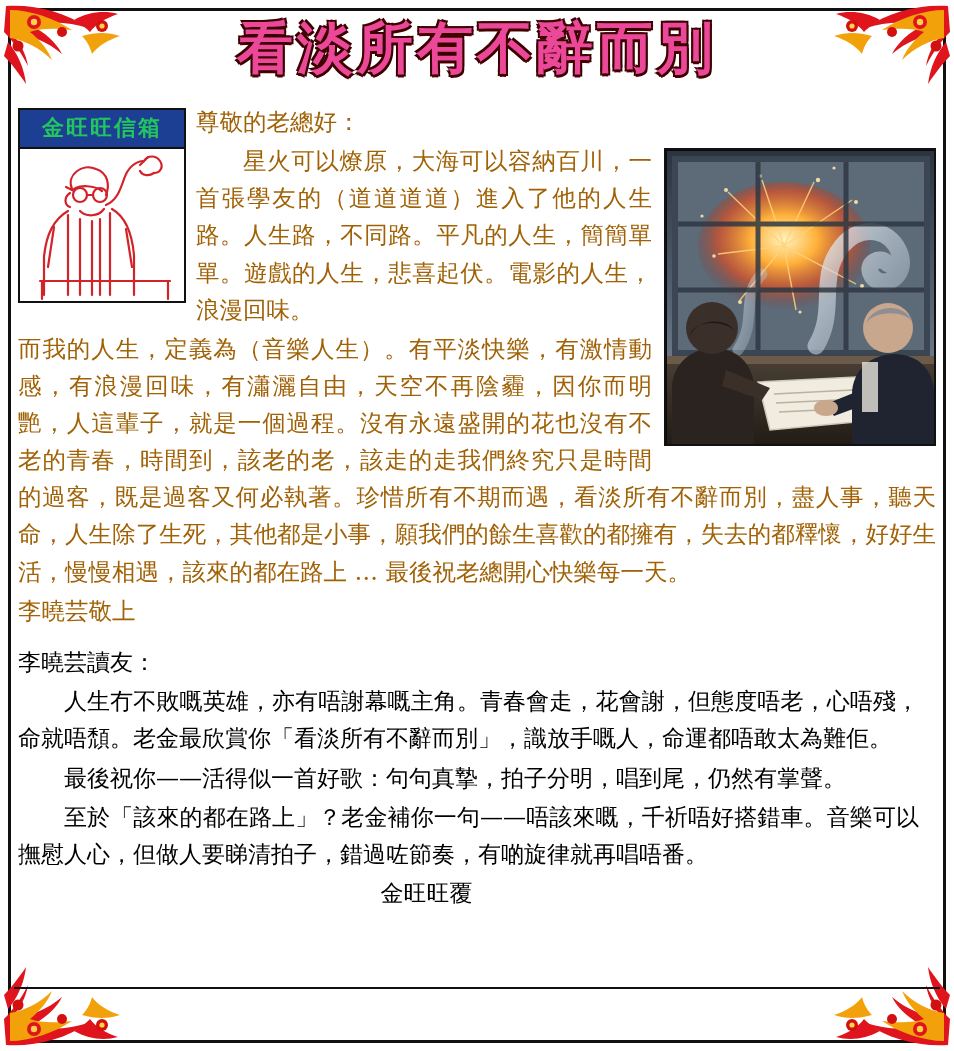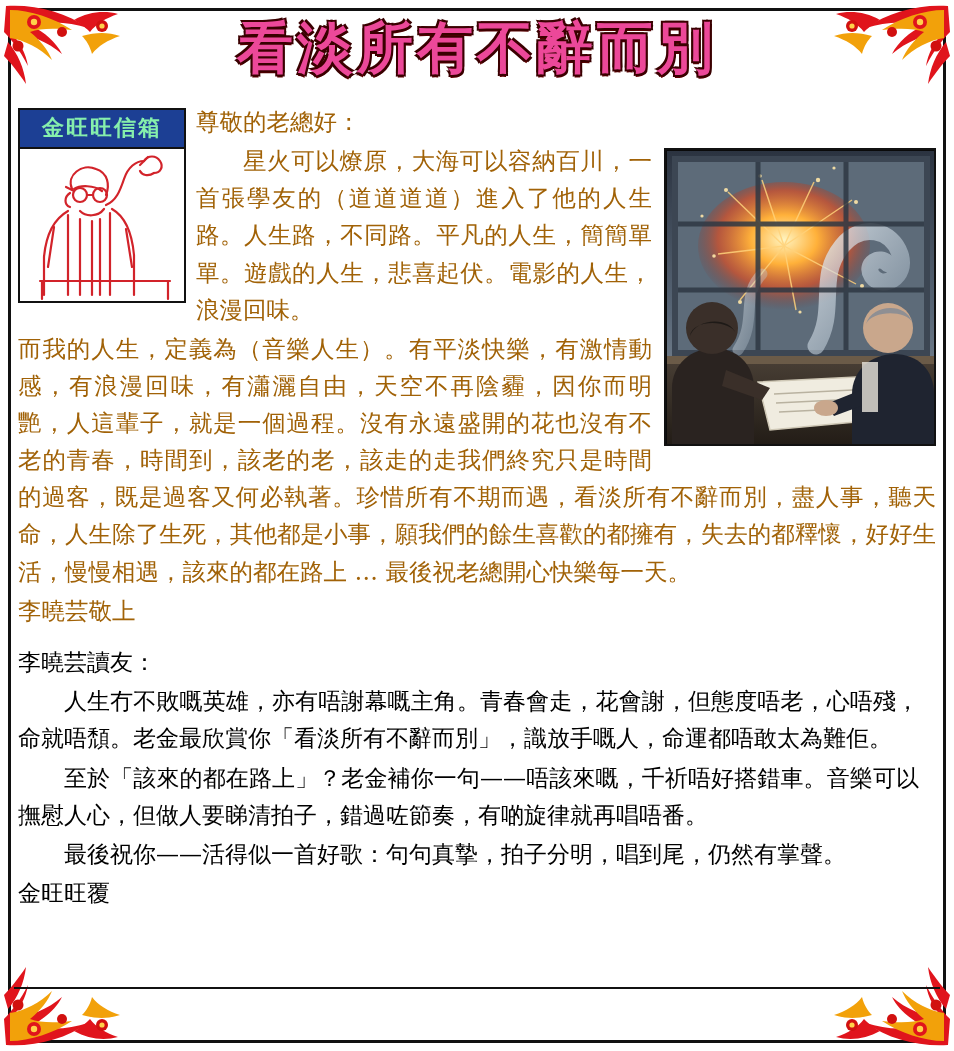--- a/index.html
+++ b/index.html
@@ -77,21 +77,21 @@
   .masthead {
     float: left;
     width: 168px;
     margin: 4px 10px 4px 0;
     border: 2px solid #111;
     background: #fff;
     box-sizing: border-box;
   }
   .masthead-title {
     background: #1c3f94;
-    color: #86efac;
+    color: #22c55e;
     font-weight: bold;
     font-size: 22px;
     text-align: center;
     letter-spacing: 2px;
     padding: 3px 0 4px 0;
     border-bottom: 2px solid #111;
   }
   .masthead-art {
     height: 152px;
     position: relative;
@@ -128,21 +128,21 @@
   }
   .reply {
     clear: both;
     margin-top: 14px;
     font-size: 23px;
     line-height: 1.62;
     text-align: justify;
   }
   .reply p { margin: 0 17px 2px 0; }
   .reply-sign {
-    text-align: left;
+    text-align: center;
     padding-right: 84px;
     margin-top: 6px;
   }
 
   
   .footer-note {
     position: absolute;
     left: 0;
     right: 0;
     bottom: 20px;
@@ -376,21 +376,21 @@
     <div class="body-text">
       <p>尊敬的老總好：</p>
       <p class="indent">星火可以燎原，大海可以容納百川，一首張學友的（道道道道）進入了他的人生路。人生路，不同路。平凡的人生，簡簡單單。遊戲的人生，悲喜起伏。電影的人生，浪漫回味。</p>
       <p>而我的人生，定義為（音樂人生）。有平淡快樂，有激情動感，有浪漫回味，有瀟灑自由，天空不再陰霾，因你而明艷，人這輩子，就是一個過程。沒有永遠盛開的花也沒有不老的青春，時間到，該老的老，該走的走我們終究只是時間的過客，既是過客又何必執著。珍惜所有不期而遇，看淡所有不辭而別，盡人事，聽天命，人生除了生死，其他都是小事，願我們的餘生喜歡的都擁有，失去的都釋懷，好好生活，慢慢相遇，該來的都在路上 … 最後祝老總開心快樂每一天。</p>
       <p class="sign-right">李曉芸敬上</p>
     </div>
 
     <div class="reply">
       <p>李曉芸讀友：</p>
       <p class="indent">人生冇不敗嘅英雄，亦有唔謝幕嘅主角。青春會走，花會謝，但態度唔老，心唔殘，命就唔頹。老金最欣賞你「看淡所有不辭而別」，識放手嘅人，命運都唔敢太為難佢。</p>
+      <p class="indent">最後祝你——活得似一首好歌：句句真摯，拍子分明，唱到尾，仍然有掌聲。</p>
       <p class="indent">至於「該來的都在路上」？老金補你一句——唔該來嘅，千祈唔好搭錯車。音樂可以撫慰人心，但做人要睇清拍子，錯過咗節奏，有啲旋律就再唱唔番。</p>
-      <p class="indent">最後祝你——活得似一首好歌：句句真摯，拍子分明，唱到尾，仍然有掌聲。</p>
       <p class="reply-sign">金旺旺覆</p>
     </div>
   </div>
 
   <div class="footer-rule"></div>
 
 </div>
 
 </body></html>

